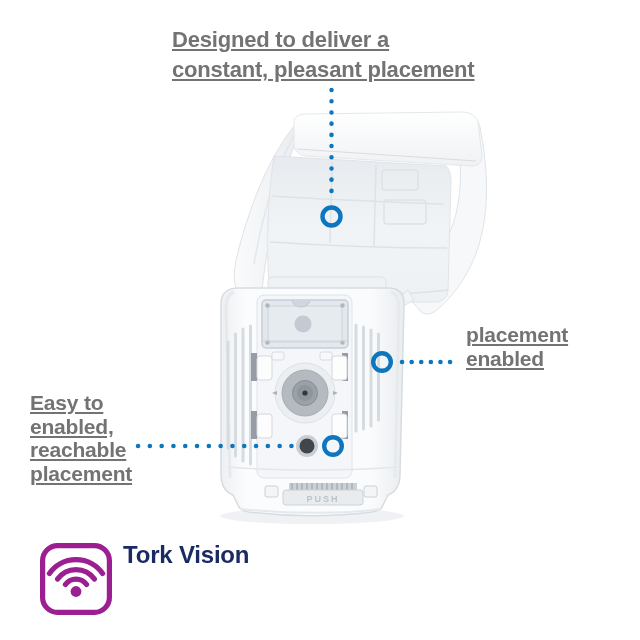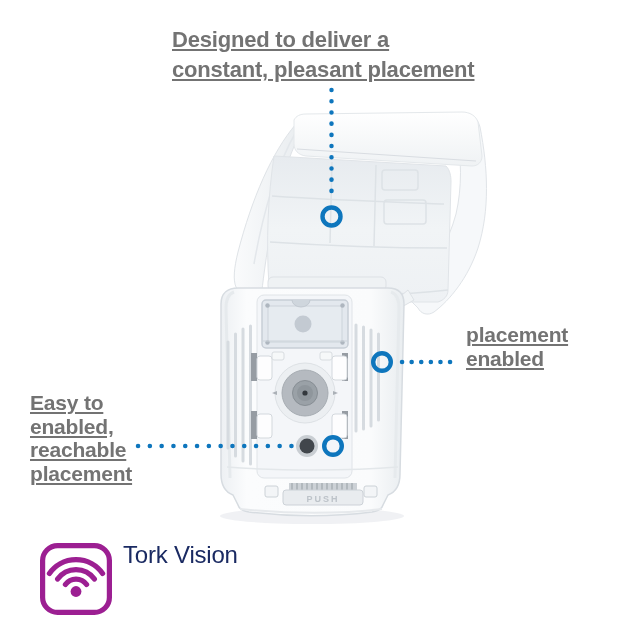--- a/index.html
+++ b/index.html
@@ -5,21 +5,21 @@
   html,body{margin:0;padding:0;background:#ffffff;}
   .stage{position:relative;width:640px;height:640px;background:#ffffff;overflow:hidden;
          font-family:"Liberation Sans", sans-serif;}
   .art{position:absolute;left:0;top:0;width:640px;height:640px;}
   .callout{position:absolute;color:#737373;font-weight:bold;letter-spacing:-0.2px;text-decoration:underline;}
   .callout span{display:block;white-space:nowrap;}
   .callout-top{left:172px;top:25px;font-size:22px;line-height:30px;}
   .callout-right{left:466px;top:323px;font-size:21px;line-height:23.5px;}
   .callout-left{left:30px;top:380px;font-size:21px;line-height:23.5px;margin-top:11px;}
   .wifi-box{position:absolute;left:40px;top:543px;width:72px;height:72px;}
-  .badge-text{position:absolute;left:123px;top:540px;color:#1a2a62;font-weight:normal;
+  .badge-text{position:absolute;left:123px;top:540px;color:#1a2a62;font-weight:bold;
               font-size:24px;line-height:30px;letter-spacing:-0.2px;}
   .badge-text span{display:block;white-space:nowrap;}
 </style>
 </head>
 <body>
 
 <div class="stage">
 
   <svg class="art" viewBox="0 0 640 640">
     <defs>

